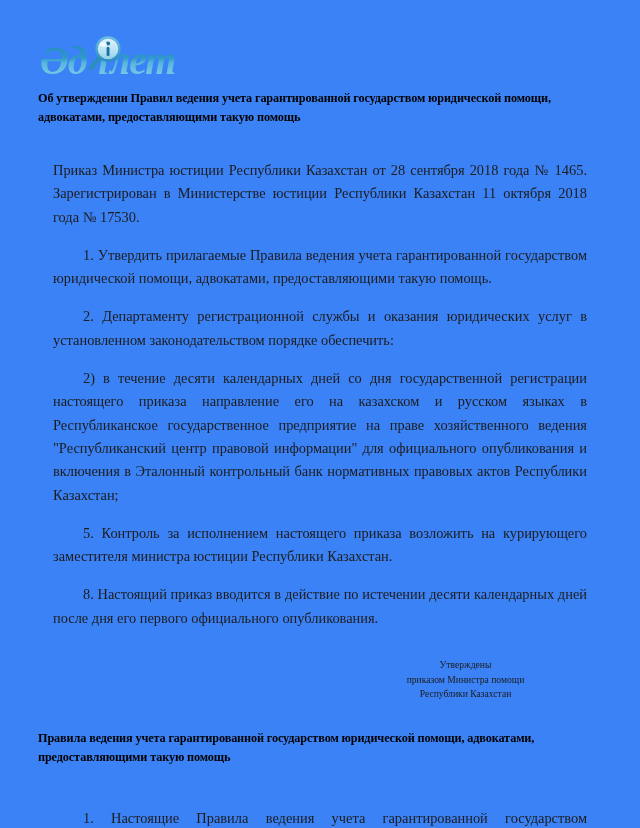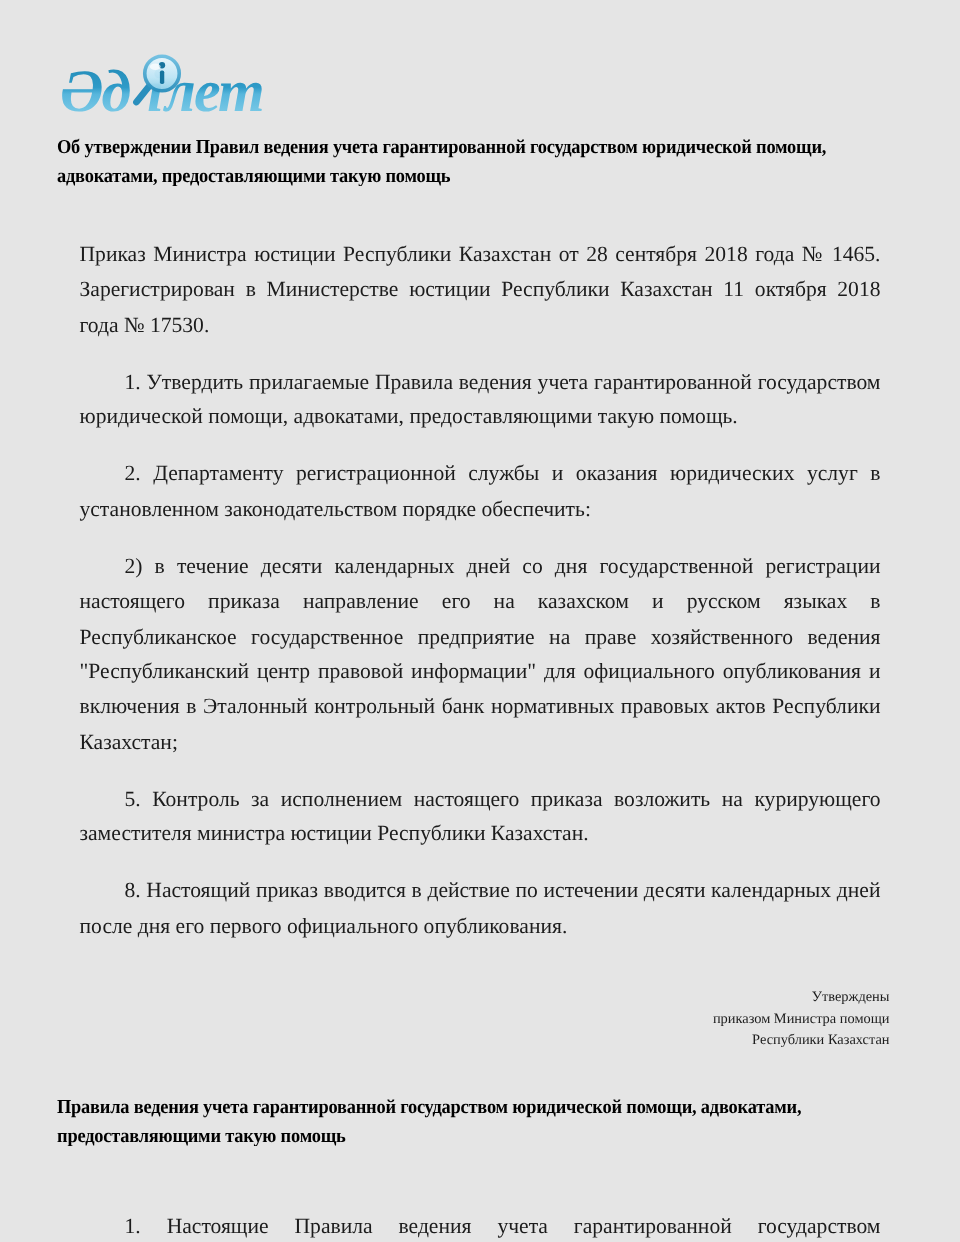--- a/index.html
+++ b/index.html
@@ -14,21 +14,21 @@
     overflow: hidden;
     font-family: "Liberation Serif", "DejaVu Serif", serif;
     color: #1a1a1a;
     -webkit-font-smoothing: antialiased;
   }
 
   .page {
     position: relative;
     width: 640px;
     height: 828px;
-    background: #e5e5e5;
+    background: #3b82f6;
     box-sizing: border-box;
   }
 
   
   .logo-wrap {
     position: absolute;
     left: 38px;
     top: 34px;
     width: 150px;
     height: 52px;
@@ -100,21 +100,21 @@
     left: 310px;
     top: 0;
     white-space: nowrap;
   }
 
   
   .approval {
     margin-top: 28px;
     margin-left: 300px;
     width: 255px;
-    text-align: right;
+    text-align: center;
     font-size: 9.6px;
     line-height: 14.5px;
     color: #1c1c1c;
   }
   .approval div { white-space: nowrap; }
 
   
   .rules-section { margin-top: 26px; }
 </style>
 </head>

